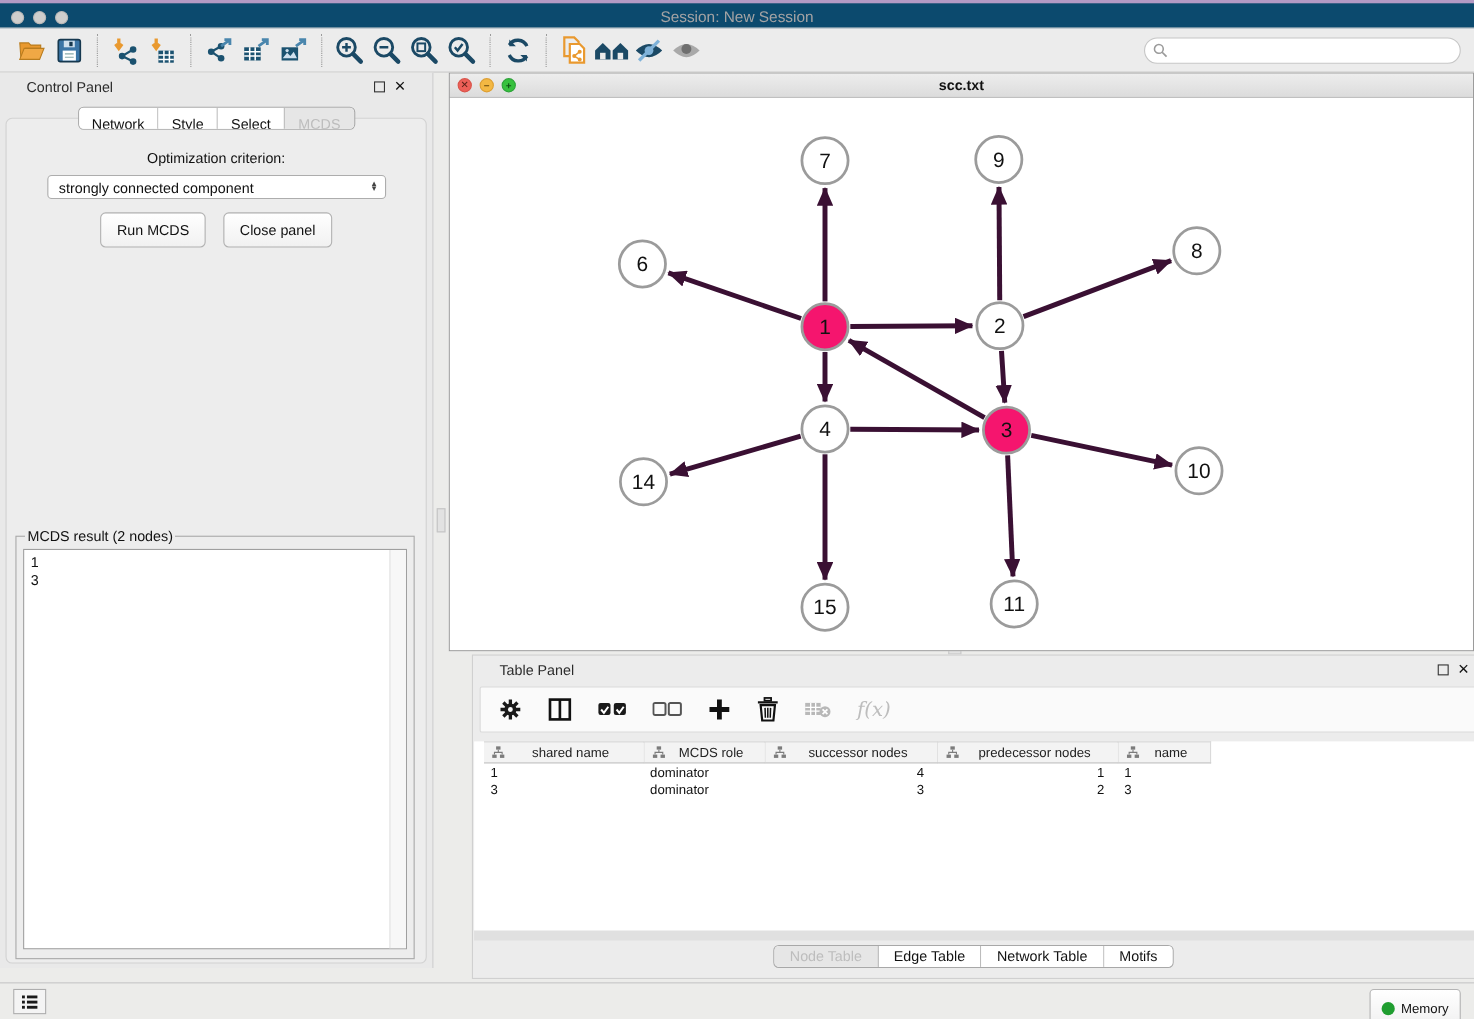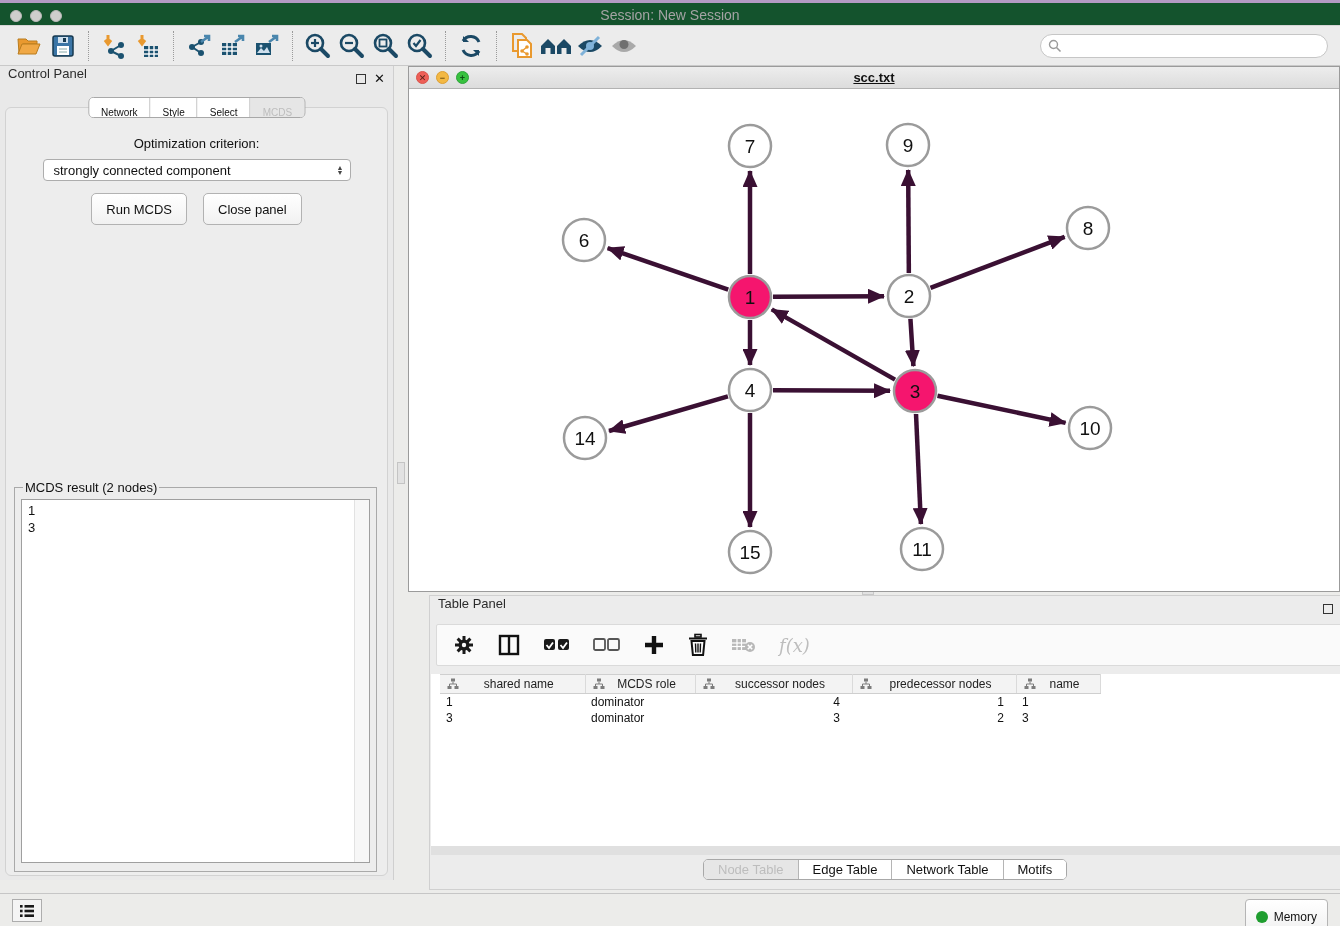--- a/index.html
+++ b/index.html
@@ -1,50 +1,50 @@
 <!DOCTYPE html>
 <html><head>
 <meta charset="utf-8">
 <style>
   * { margin:0; padding:0; box-sizing:border-box; }
   html,body { width:1340px; height:926px; overflow:hidden;
     font-family:"Liberation Sans","DejaVu Sans",sans-serif; background:#ececea; }
 
   
   #titlebar { position:absolute; left:0; top:0; width:1340px; height:26px;
-    background:#14532d; border-top:3px solid #b49ac4; border-bottom:1px solid #d6d5d6; }
+    background:#0c4a6e; border-top:3px solid #b49ac4; border-bottom:1px solid #d6d5d6; }
   .lights { position:absolute; left:10px; top:7px; display:flex; gap:8px; }
   .light { width:12px; height:12px; border-radius:50%; background:#cfcecd; border:1px solid #b9b8b7; }
   #app-title { position:absolute; left:0; right:0; top:4px; text-align:center;
     font-size:14px; color:#a4a3a4; }
 
   
   #main-toolbar { position:absolute; left:0; top:26px; width:1340px; height:40px;
     background:#ececec; border-bottom:1px solid #c9c9c9; display:flex; align-items:center;
     padding-left:12px; }
   .tb-btn { width:34px; height:32px; display:flex; align-items:center; justify-content:center;
     flex:0 0 auto; }
   .tb-sep { width:1px; height:30px; border-left:1px dotted #9a9a9a; margin:0 8px; flex:0 0 auto; }
   #search-wrap { margin-left:auto; margin-right:12px; position:relative; }
   #search-input { width:288px; height:24px; border:1px solid #c6c6c6; border-radius:13px;
     background:#fff; padding:0 10px 0 26px; font-size:13px; color:#333; outline:none; }
   #search-icon { position:absolute; left:8px; top:5px; }
 
   
   #control-panel { position:absolute; left:0; top:66px; width:394px; height:814px;
     background:#e9e9e9; border-right:1px solid #cfcfcf; }
-  .panel-header { height:26px; display:flex; padding:0 8px;gap:28px; }
+  .panel-header { height:26px; display:flex; align-items:center; padding:0 24px;gap:28px; }
   .panel-title { font-size:13px; color:#2b2b2b; }
   .panel-controls { margin-left:auto; display:flex; gap:8px; align-items:center; }
   .float-box { width:10px; height:10px; border:1.5px solid #333; }
   .close-x { font-size:13px; font-weight:bold; color:#111; line-height:10px; }
 
   .seg-tabs { display:flex; border:1px solid #a8a8a8; border-radius:5px; overflow:hidden;
     background:#fff; height:21px; }
-  .seg { padding:14px 12px; font-size:10px; color:#111; border-right:1px solid #b5b5b5;
+  .seg { padding:14px 12px; font-size:13px; color:#111; border-right:1px solid #b5b5b5;
     background:#fff; white-space:nowrap; display:flex; align-items:center; }
   .seg:last-child { border-right:none; }
   .seg.disabled-active { background:#e6e6e6; color:#bdbdbd; }
   #cp-tabs { position:absolute; left:50%; transform:translateX(-50%); top:31px; z-index:2; }
 
   #cp-body { position:absolute; left:5px; right:5px; top:41px; bottom:4px;
     background:#ededed; border:1px solid #d2d2d2; border-radius:6px; }
   #opt-label { margin-top:28px; text-align:center; font-size:13px; color:#111; }
   #opt-select { margin:8px auto 0 auto; width:308px; height:22px; background:#fff;
     border:1px solid #adadad; border-radius:4px; display:flex; align-items:center;
@@ -71,21 +71,21 @@
     background:#fff; border:1px solid #9b9b9b; }
   #nw-titlebar { height:22px; background:linear-gradient(#ededed,#dcdcdc);
     border-bottom:1px solid #b2b2b2; position:relative; }
   .nw-lights { position:absolute; left:7px; top:4px; display:flex; gap:7px; }
   .nw-light { width:13px; height:13px; border-radius:50%; font-size:9px; font-weight:bold;
     display:flex; align-items:center; justify-content:center; color:rgba(60,20,10,.85); }
   .nw-red { background:#ed5f57; border:1px solid #d9544b; }
   .nw-yellow { background:#f3b843; border:1px solid #dd9f33; color:rgba(100,70,10,.9); }
   .nw-green { background:#37c13e; border:1px solid #2da33a; color:rgba(10,70,15,.9); }
   #nw-title { position:absolute; left:0; right:0; top:3px; text-align:center; font-size:13px;
-    font-weight:600; color:#111;text-decoration:underline; }
+    font-weight:600; color:#111; }
   #graph-canvas { position:relative; width:930px; height:502px; background:#fff; }
 
   
   #v-splitter-handle { position:absolute; left:397px; top:462px; width:8px; height:22px;
     background:#e2e2e2; border:1px solid #c4c4c4; }
   #h-splitter-handle { position:absolute; left:862px; top:588px; width:12px; height:7px;
     background:#e2e2e2; border:1px solid #c9c9c9; }
 
   
   #table-panel { position:absolute; left:429px; top:595px; width:932px; height:295px;

